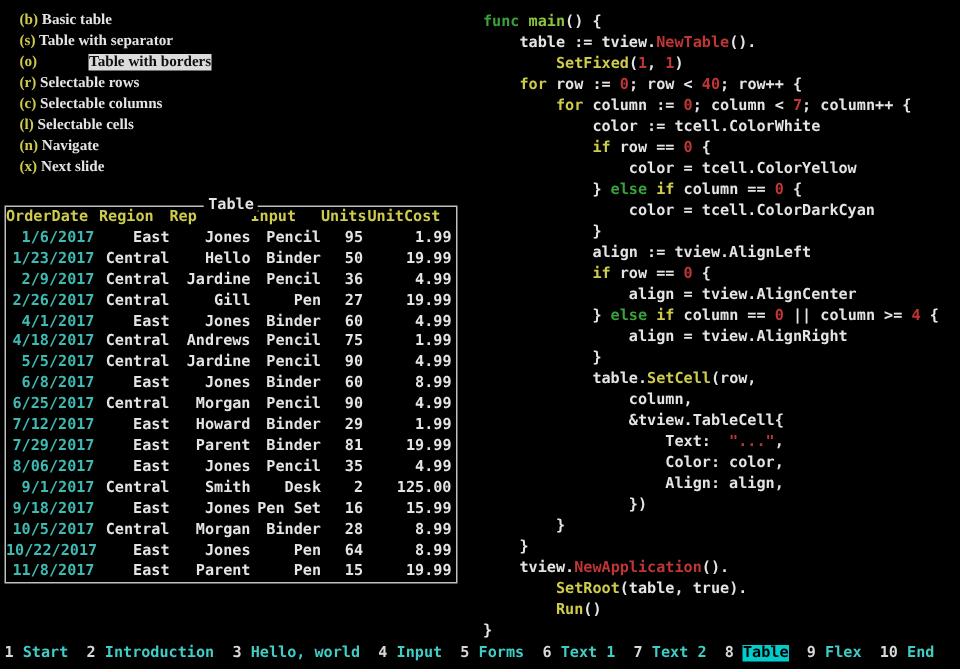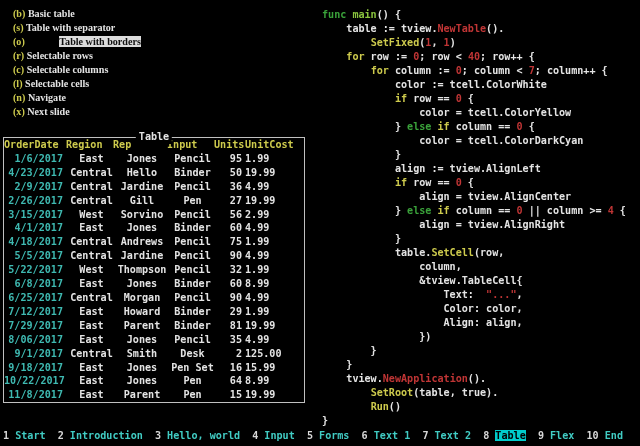--- a/index.html
+++ b/index.html
@@ -14,23 +14,23 @@
   .menu-key{color:var(--yellow);}
   .menu-label{color:var(--fg);}
   .menu-label.selected{background:var(--hl-bg);color:var(--hl-fg);margin-left:32px;}
   
   .tablebox{position:absolute;left:3px;top:137px;width:302px;border:1px solid var(--border);box-sizing:border-box;}
   .tabletitle{position:absolute;top:-8px;left:50%;transform:translateX(-50%);background:#000;padding:0 3px;color:var(--fg);line-height:14px;}
   table.datatable{border-collapse:collapse;table-layout:fixed;width:300px;}
   .datatable th,.datatable td{padding:0;line-height:13.9px;height:13.9px;white-space:pre;overflow:hidden;font-weight:bold;}
   .datatable th{color:var(--yellow);text-align:left;}
   .datatable td.c0{color:var(--cyan);text-align:right;padding-right:3px;}
-  .datatable td.c1,.datatable td.c2,.datatable td.c3{text-align:center;padding-left:4px;}
+  .datatable td.c1,.datatable td.c2,.datatable td.c3{text-align:right;padding-left:4px;}
   .datatable td.c4{text-align:right;padding-right:3px;}
-  .datatable td.c5{padding-right:3px;}
+  .datatable td.c5{text-align:right;padding-right:3px;}
   
   .code{position:absolute;left:322px;top:8px;margin:0;line-height:14px;white-space:pre;font-family:inherit;font-size:inherit;font-weight:bold;}
   .code-line{height:14px;}
   
   .statusbar{position:absolute;left:3px;bottom:3px;height:15px;line-height:15px;white-space:pre;}
   .status-num{color:#d8d8d8;}
   .status-label{color:var(--status-cyan);}
   .status-label.active{background:var(--status-active-bg);color:var(--status-active-fg);}
 </style>
 </head>
@@ -63,21 +63,21 @@
       <tbody id="tbody">
           <tr>
             <td class="c0">1/6/2017</td>
             <td class="c1">East</td>
             <td class="c2">Jones</td>
             <td class="c3">Pencil</td>
             <td class="c4">95</td>
             <td class="c5">1.99</td>
           </tr>
           <tr>
-            <td class="c0">4/23/2017</td>
+            <td class="c0">1/23/2017</td>
             <td class="c1">Central</td>
             <td class="c2">Hello</td>
             <td class="c3">Binder</td>
             <td class="c4">50</td>
             <td class="c5">19.99</td>
           </tr>
           <tr>
             <td class="c0">2/9/2017</td>
             <td class="c1">Central</td>
             <td class="c2">Jardine</td>
@@ -87,28 +87,20 @@
           </tr>
           <tr>
             <td class="c0">2/26/2017</td>
             <td class="c1">Central</td>
             <td class="c2">Gill</td>
             <td class="c3">Pen</td>
             <td class="c4">27</td>
             <td class="c5">19.99</td>
           </tr>
           <tr>
-            <td class="c0">3/15/2017</td>
-            <td class="c1">West</td>
-            <td class="c2">Sorvino</td>
-            <td class="c3">Pencil</td>
-            <td class="c4">56</td>
-            <td class="c5">2.99</td>
-          </tr>
-          <tr>
             <td class="c0">4/1/2017</td>
             <td class="c1">East</td>
             <td class="c2">Jones</td>
             <td class="c3">Binder</td>
             <td class="c4">60</td>
             <td class="c5">4.99</td>
           </tr>
           <tr>
             <td class="c0">4/18/2017</td>
             <td class="c1">Central</td>
@@ -117,28 +109,20 @@
             <td class="c4">75</td>
             <td class="c5">1.99</td>
           </tr>
           <tr>
             <td class="c0">5/5/2017</td>
             <td class="c1">Central</td>
             <td class="c2">Jardine</td>
             <td class="c3">Pencil</td>
             <td class="c4">90</td>
             <td class="c5">4.99</td>
-          </tr>
-          <tr>
-            <td class="c0">5/22/2017</td>
-            <td class="c1">West</td>
-            <td class="c2">Thompson</td>
-            <td class="c3">Pencil</td>
-            <td class="c4">32</td>
-            <td class="c5">1.99</td>
           </tr>
           <tr>
             <td class="c0">6/8/2017</td>
             <td class="c1">East</td>
             <td class="c2">Jones</td>
             <td class="c3">Binder</td>
             <td class="c4">60</td>
             <td class="c5">8.99</td>
           </tr>
           <tr>
@@ -183,20 +167,28 @@
           </tr>
           <tr>
             <td class="c0">9/18/2017</td>
             <td class="c1">East</td>
             <td class="c2">Jones</td>
             <td class="c3">Pen Set</td>
             <td class="c4">16</td>
             <td class="c5">15.99</td>
           </tr>
           <tr>
+            <td class="c0">10/5/2017</td>
+            <td class="c1">Central</td>
+            <td class="c2">Morgan</td>
+            <td class="c3">Binder</td>
+            <td class="c4">28</td>
+            <td class="c5">8.99</td>
+          </tr>
+          <tr>
             <td class="c0">10/22/2017</td>
             <td class="c1">East</td>
             <td class="c2">Jones</td>
             <td class="c3">Pen</td>
             <td class="c4">64</td>
             <td class="c5">8.99</td>
           </tr>
           <tr>
             <td class="c0">11/8/2017</td>
             <td class="c1">East</td>

